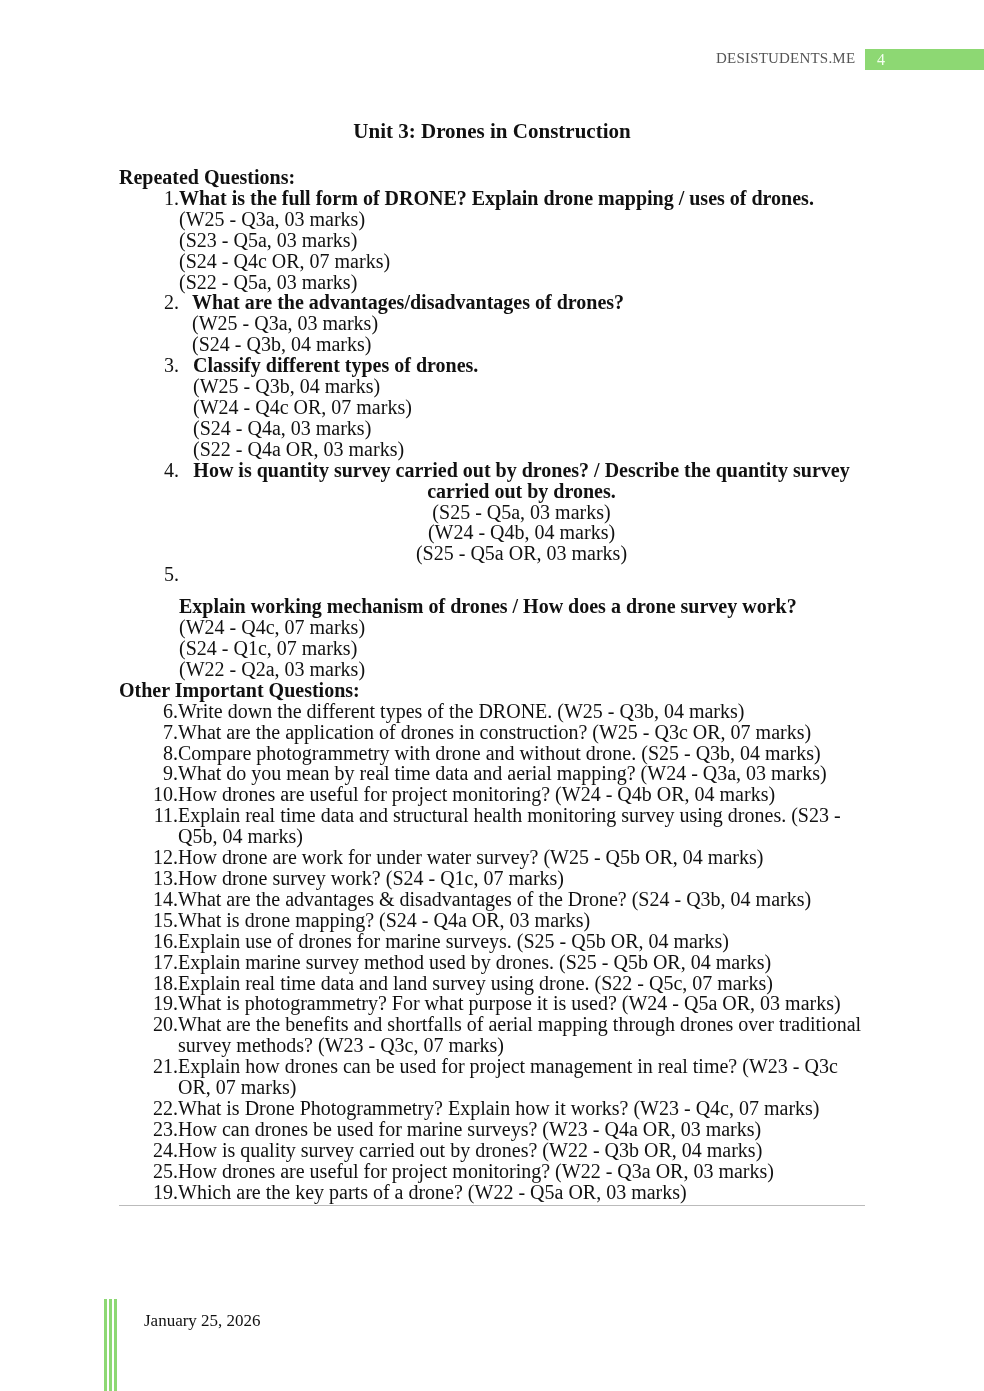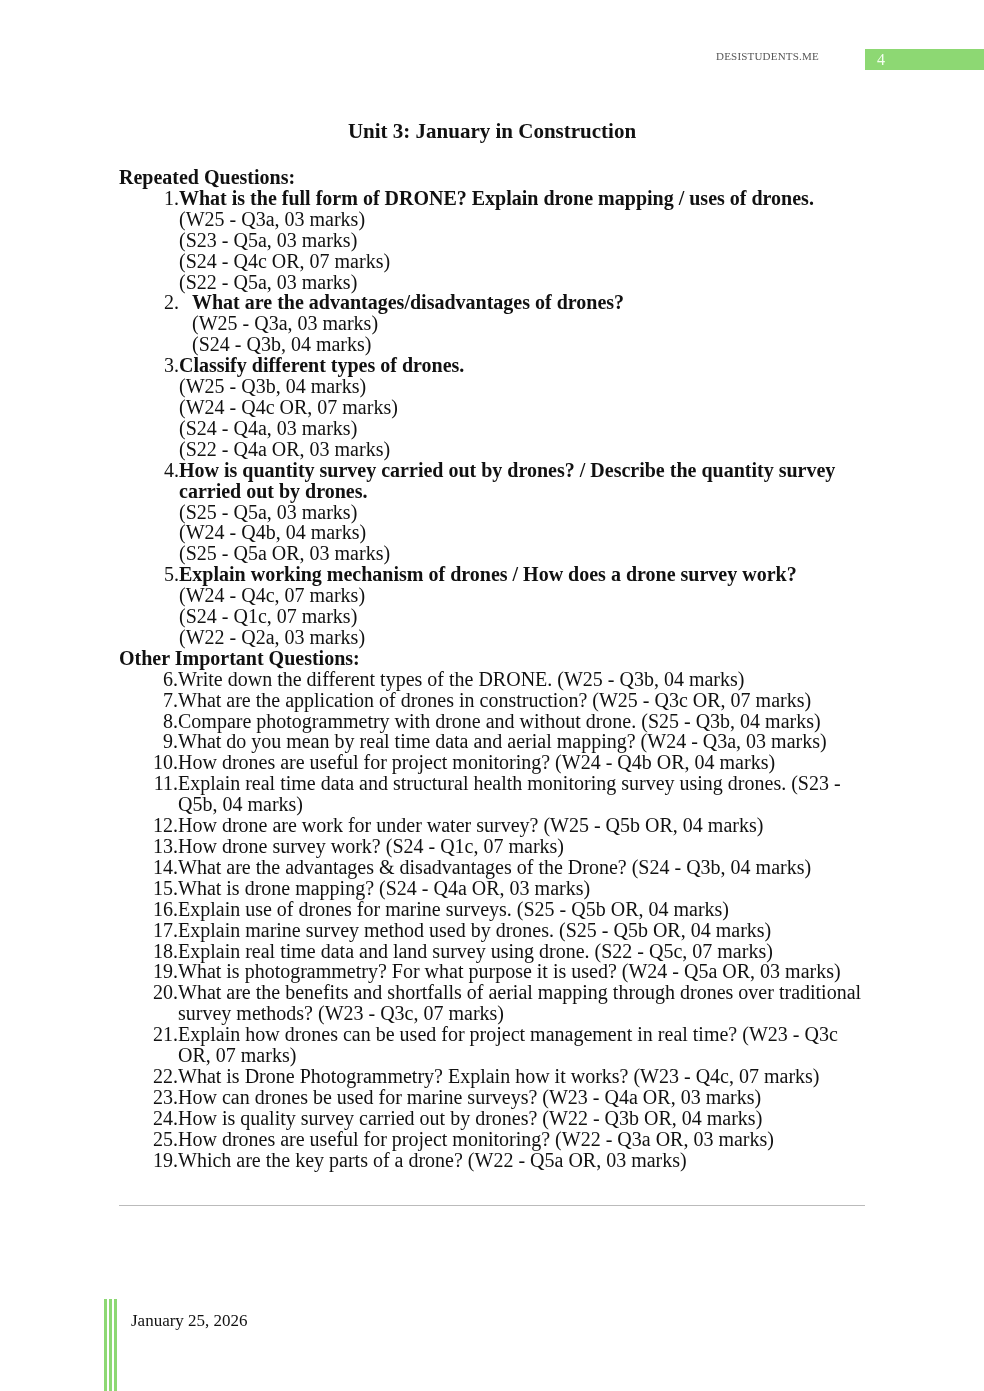--- a/index.html
+++ b/index.html
@@ -1,19 +1,19 @@
 <!DOCTYPE html>
 <html><head>
 <meta charset="utf-8">
 <style>
   html, body { margin: 0; padding: 0; background: #ffffff; }
   body { width: 984px; height: 1391px; position: relative; overflow: hidden;
          font-family: "Liberation Serif", "DejaVu Serif", serif; color: #111; }
 
-  .header-site { position: absolute; left: 716px; top: 50px; font-size: 11px; color: #555;
+  .header-site { position: absolute; left: 716px; top: 50px; font-size: 15px; color: #555;
                  font-variant: small-caps; letter-spacing: 0.2px; }
   .page-badge { position: absolute; left: 865px; top: 49px; width: 119px; height: 21px;
                 background: #8dd873; color: #f4fff0; font-size: 16px; line-height: 21px;
                 padding-left: 12px; box-sizing: border-box; }
 
   .title { position: absolute; left: 0; width: 984px; top: 119px; text-align: center;
            font-size: 21px; font-weight: bold; }
 
   .content { position: absolute; left: 119px; top: 167px; width: 745px; font-size: 20px; line-height: 20.9px; }
   .section-heading { font-weight: bold; }
@@ -23,29 +23,29 @@
   .q .body { flex: 1; padding-left: 0; }
   .q .text-bold { font-weight: bold; }
   .q.other .num span { width: 48px; }
   .q.other .num { width: 59px; }
 
   .rule { position: absolute; left: 119px; top: 1205px; width: 746px; height: 0;
           border-top: 1.5px solid #bbb; }
 
   .footer-bars { position: absolute; left: 104px; top: 1299px; width: 14px; height: 92px; }
   .footer-bars i { position: absolute; top: 0; width: 3px; height: 92px; background: #8dd873; }
-  .footer-date { position: absolute; left: 131px; top: 1311px; font-size: 17px; }
+  .footer-date { position: absolute; left: 144px; top: 1311px; font-size: 17px; }
 </style>
 </head>
 <body>
 
 <div class="header-site">DESISTUDENTS.ME</div>
 <div class="page-badge">4</div>
 
-<div class="title">Unit 3: January in Construction</div>
+<div class="title">Unit 3: Drones in Construction</div>
 
 <div class="content">
   <div class="section-heading">Repeated Questions:</div>
   <div id="repeated-list">
       <div class="q">
         <div class="num"><span>1.</span></div>
         <div class="body" style="padding-left: 0px;">
           <div class="text-bold">What is the full form of DRONE? Explain drone mapping / uses of drones.</div>
           <div>(W25 - Q3a, 03 marks)</div>
           <div>(S23 - Q5a, 03 marks)</div>
@@ -56,40 +56,40 @@
       <div class="q">
         <div class="num"><span>2.</span></div>
         <div class="body" style="padding-left: 0px; margin-left: 13px;">
           <div class="text-bold">What are the advantages/disadvantages of drones?</div>
           <div>(W25 - Q3a, 03 marks)</div>
           <div>(S24 - Q3b, 04 marks)</div>
         </div>
       </div>
       <div class="q">
         <div class="num"><span>3.</span></div>
-        <div class="body" style="padding-left: 0px;">
+        <div class="body" style="padding-left: 0px; margin-left: 14px;">
           <div class="text-bold">Classify different types of drones.</div>
           <div>(W25 - Q3b, 04 marks)</div>
           <div>(W24 - Q4c OR, 07 marks)</div>
           <div>(S24 - Q4a, 03 marks)</div>
           <div>(S22 - Q4a OR, 03 marks)</div>
         </div>
       </div>
       <div class="q">
         <div class="num"><span>4.</span></div>
-        <div class="body" style="padding-left: 0px;">
+        <div class="body" style="padding-left: 0px; text-align: center;">
           <div class="text-bold">How is quantity survey carried out by drones? / Describe the quantity survey carried out by drones.</div>
           <div>(S25 - Q5a, 03 marks)</div>
           <div>(W24 - Q4b, 04 marks)</div>
           <div>(S25 - Q5a OR, 03 marks)</div>
         </div>
       </div>
       <div class="q">
         <div class="num"><span>5.</span></div>
-        <div class="body" style="padding-left: 0px;">
+        <div class="body" style="padding-left: 0px; margin-top: 32px;">
           <div class="text-bold">Explain working mechanism of drones / How does a drone survey work?</div>
           <div>(W24 - Q4c, 07 marks)</div>
           <div>(S24 - Q1c, 07 marks)</div>
           <div>(W22 - Q2a, 03 marks)</div>
         </div>
       </div>
     </div>
   <div class="section-heading">Other Important Questions:</div>
   <div id="other-list">
       <div class="q other">

